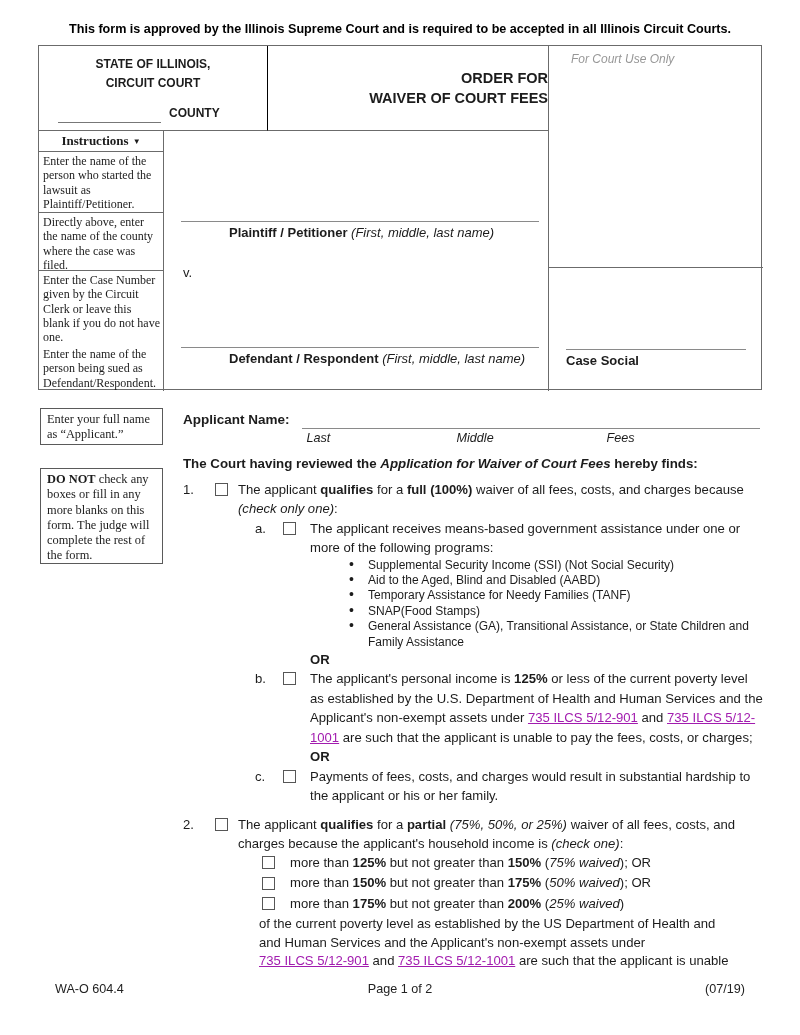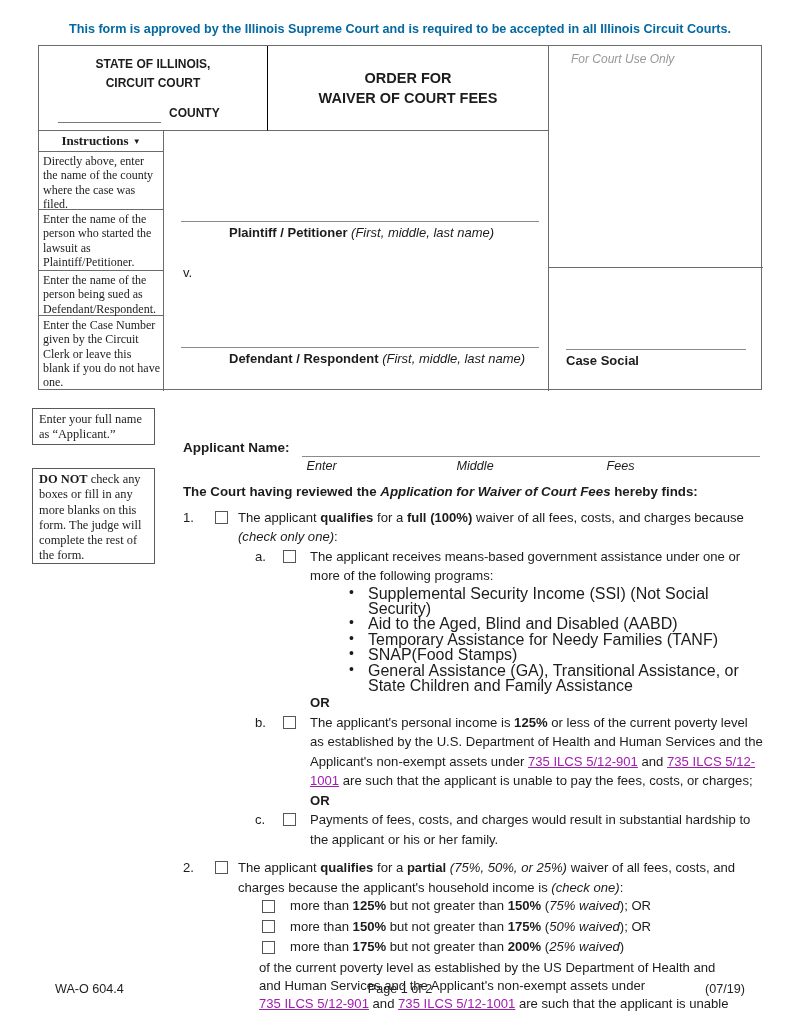--- a/index.html
+++ b/index.html
@@ -4,33 +4,33 @@
 <style>
   html,body{margin:0;padding:0;background:#fff;}
   .page{position:relative;width:800px;height:1035px;background:#fff;overflow:hidden;
         font-family:"Liberation Sans",sans-serif;color:#1c1c1c;}
   .b{font-weight:bold}
   .i{font-style:italic}
   .link{color:#a21caf;text-decoration:underline}
 
   
   .banner{position:absolute;top:22px;left:0;right:0;text-align:center;
-          font-weight:bold;font-size:12.6px;color:#0369a1;}
+          font-weight:bold;font-size:12.6px;color:#000000;}
 
   
   .caption{position:absolute;left:38px;top:45px;width:724px;height:345px;
            border:1px solid #6b6b6b;box-sizing:border-box;}
   .cell{position:absolute;box-sizing:border-box;}
   .state-cell{left:0;top:0;width:229px;height:85px;border-right:1px solid #000000;border-bottom:1px solid #6b6b6b;
               text-align:center;font-weight:bold;font-size:12px;padding-top:9px;line-height:19px;}
   .county-row{position:absolute;bottom:7px;left:19px;text-align:left;font-weight:bold;}
   .blank{display:inline-block;border-bottom:1px solid #777;height:13px;vertical-align:bottom;}
   .county-blank{width:103px;margin-right:8px;}
   .title-cell{left:229px;top:0;width:281px;height:85px;border-right:1px solid #6b6b6b;border-bottom:1px solid #6b6b6b;
-              text-align:center;font-weight:bold;font-size:14.5px;padding-top:22px;line-height:20px;}
+              text-align:right;font-weight:bold;font-size:14.5px;padding-top:22px;line-height:20px;}
   .courtuse-cell{left:510px;top:0;width:214px;height:222px;border-bottom:1px solid #6b6b6b;}
   .courtuse-text{padding:6px 0 0 22px;font-style:italic;font-size:12px;color:#979797;}
   .casenum-cell{left:510px;top:222px;width:214px;height:123px;}
   .case-line{position:absolute;left:17px;right:17px;top:81px;border-bottom:1.5px solid #8a8a8a;}
   .case-label{position:absolute;left:17px;top:85px;font-weight:bold;font-size:13px;}
 
   .parties-cell{left:125px;top:85px;width:385px;height:260px;border-right:1px solid #6b6b6b;font-size:13px;}
   .party-line{position:absolute;left:17px;right:9px;border-bottom:1.5px solid #8a8a8a;}
   .pl-line{top:90px}
   .df-line{top:216px}
@@ -43,42 +43,42 @@
   .instr-col{position:absolute;left:0;top:85px;width:125px;height:260px;border-right:1px solid #6b6b6b;
              box-sizing:border-box;font-family:"Liberation Serif",serif;}
   .instr-header{height:21px;border-bottom:1px solid #6b6b6b;text-align:center;font-weight:bold;
                 font-size:13px;line-height:20px;box-sizing:border-box;}
   .tri{font-size:8px;margin-left:4px;vertical-align:1px;}
   .instr-cell{border-bottom:1px solid #6b6b6b;box-sizing:border-box;font-size:12px;line-height:14.3px;
               padding:2px 3px 0 4px;}
   .ic1{height:58px}.ic2{height:61px}.ic3{height:45px}.ic4{height:74px;border-bottom:none;}
 
   
-  .note-box{position:absolute;left:32px;width:123px;border:1px solid #5a5a5a;box-sizing:border-box;
+  .note-box{position:absolute;left:40px;width:123px;border:1px solid #5a5a5a;box-sizing:border-box;
             font-family:"Liberation Serif",serif;font-size:12.4px;line-height:15.3px;padding:3px 4px 2px 6px;}
   .note1{top:408px;height:37px;}
   .note2{top:468px;height:96px;}
 
   
   .main{position:absolute;left:183px;top:412px;width:580px;font-size:13.1px;}
-  .app-row{display:flex;height:38px;margin-top:28px;}
+  .app-row{display:flex;height:38px;}
   .app-label{font-size:13.5px;white-space:nowrap;margin-right:12px;}
   .app-line-wrap{flex:1;position:relative;}
   .app-line{position:absolute;left:0;right:3px;top:16px;border-bottom:1px solid #8a8a8a;}
   .sub-label{position:absolute;top:19px;font-style:italic;font-size:12.6px;}
   .intro{margin-top:4px;font-weight:bold;font-size:13.3px;line-height:19.5px;}
 
   .row1{display:grid;grid-template-columns:32px 23px 1fr;line-height:19.5px;}
   .row1.first{margin-top:6px;}
   .row1.second{margin-top:9px;}
   .row2{display:grid;grid-template-columns:28px 27px 1fr;line-height:19.5px;margin-left:72px;}
   .checkbox{display:inline-block;width:13px;height:13px;border:1.4px solid #565656;background:#fff;
             box-sizing:border-box;margin-top:3px;}
   .txt{line-height:19.5px;}
-  .bullets{list-style:none;margin:0 0 0 162px;padding:0;line-height:15.4px;font-size:16px;}
+  .bullets{list-style:none;margin:0 0 0 162px;padding:0;line-height:15.4px;font-size:12px;}
   .bullets li{position:relative;padding-left:23px;}
   .bullets li::before{content:"•";position:absolute;left:4px;top:-1px;font-size:14px;}
   .or-line{margin-left:127px;font-weight:bold;line-height:19.5px;}
   .opt-row{display:grid;grid-template-columns:28px 1fr;margin-left:79px;line-height:18px;}
   .opt-row .checkbox{margin-top:2.5px;}
   .tail{margin-left:76px;line-height:18.2px;}
 
   
   .footer{position:absolute;top:982px;left:0;right:0;font-size:12.6px;color:#222;}
   .f-left{position:absolute;left:55px;}
@@ -119,37 +119,37 @@
       <div class="versus">v.</div>
       <div class="party-line df-line"></div>
       <div class="party-label df-label">
         <span class="b">Defendant / Respondent </span><span class="i">(First, middle, last name)</span>
       </div>
     </div>
     <div class="instr-col">
       <div class="instr-header">
         <span>Instructions</span><span class="tri">▼</span>
       </div>
+      <div class="instr-cell ic2">Enter the name of the person who started the lawsuit as Plaintiff/Petitioner.</div>
       <div class="instr-cell ic1">Directly above, enter the name of the county where the case was filed.</div>
-      <div class="instr-cell ic2">Enter the name of the person who started the lawsuit as Plaintiff/Petitioner.</div>
+      <div class="instr-cell ic4">Enter the Case Number given by the Circuit Clerk or leave this blank if you do not have one.</div>
       <div class="instr-cell ic3">Enter the name of the person being sued as Defendant/Respondent.</div>
-      <div class="instr-cell ic4">Enter the Case Number given by the Circuit Clerk or leave this blank if you do not have one.</div>
     </div>
   </div>
 
   <div class="note-box note1">Enter your full name as “Applicant.”</div>
   <div class="note-box note2"><span class="b">DO NOT</span><span> check any boxes or fill in any more blanks on this form. The judge will complete the rest of the form.</span></div>
 
   <div class="main">
 
     <div class="app-row">
       <span class="app-label b">Applicant Name:</span>
       <span class="app-line-wrap">
         <span class="app-line"></span>
-        <span class="sub-label" style="left:5px">Enter</span>
+        <span class="sub-label" style="left:5px">Last</span>
         <span class="sub-label" style="left:155px">Middle</span>
         <span class="sub-label" style="left:305px">Fees</span>
       </span>
     </div>
 
     <div class="intro"><span class="b">The Court having reviewed the </span><span class="b i">Application for Waiver of Court Fees</span><span class="b"> hereby finds:</span></div>
 
     <div class="row1 first">
       <span>1.</span>
       <span><span class="checkbox"></span></span>

